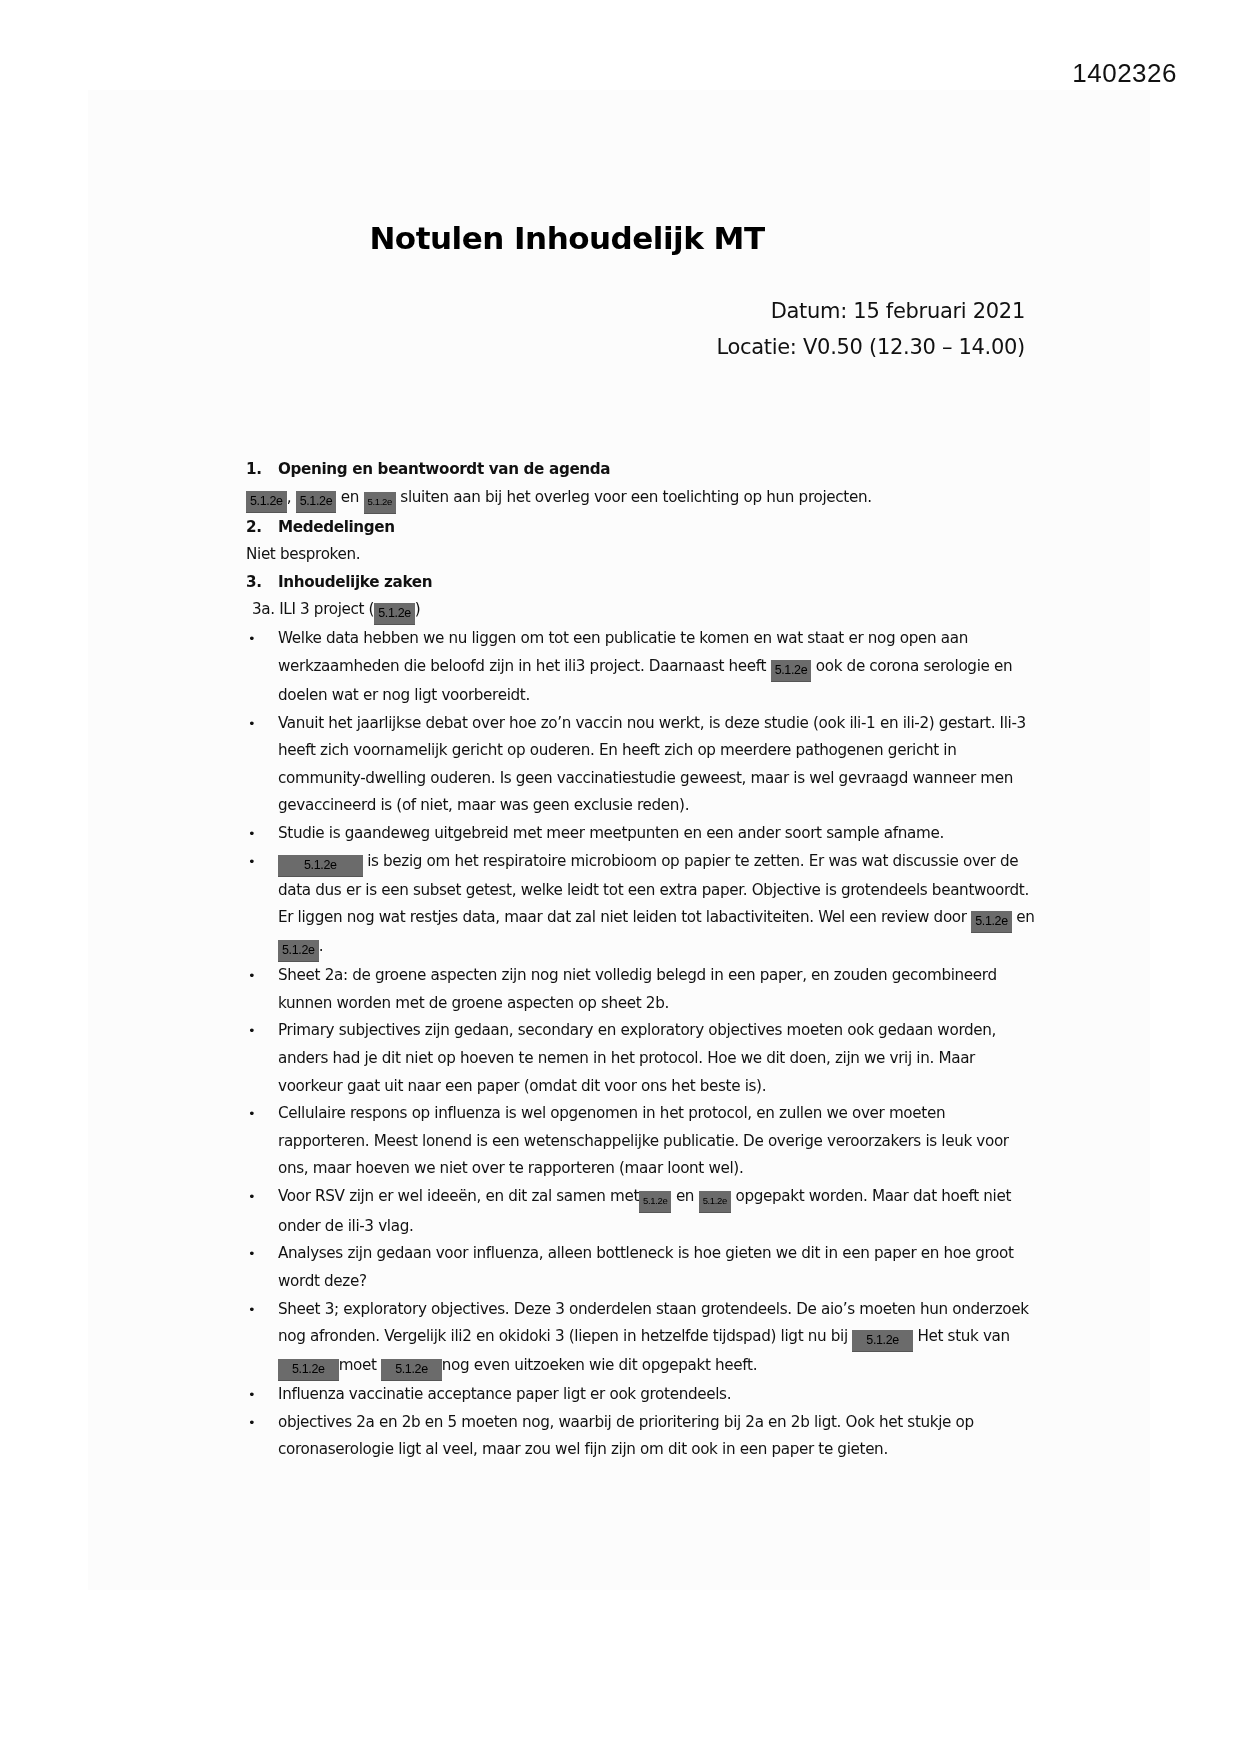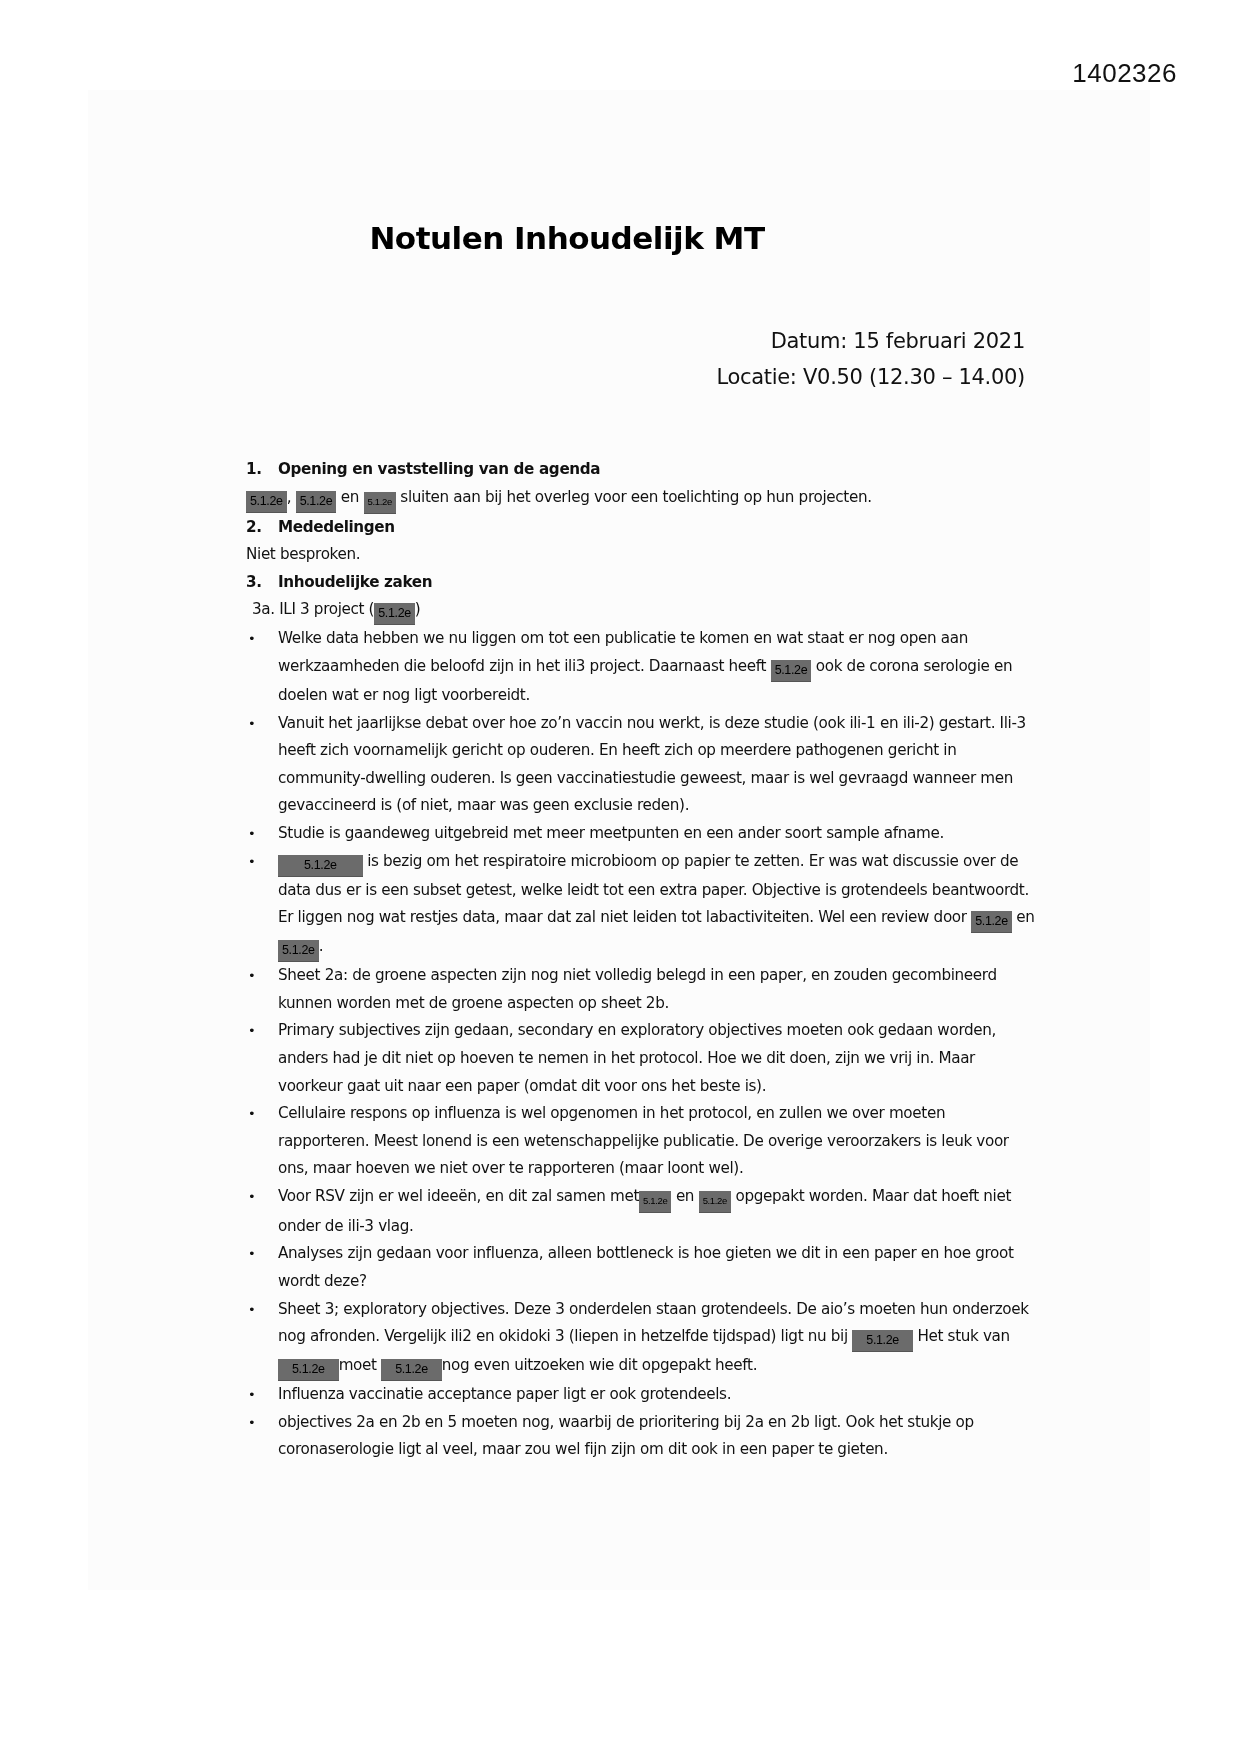--- a/index.html
+++ b/index.html
@@ -13,21 +13,21 @@
   }
   .scan-area {
     position:absolute; left:88px; top:90px; width:1062px; height:1500px; background:#fcfcfc;
   }
   .title {
     position:absolute; left:0; width:1134px; top:220px; text-align:center;
     font-family:"DejaVu Sans", sans-serif; font-weight:bold; font-size:31px; color:#000;
     letter-spacing:-0.5px;
   }
   .meta {
-    position:absolute; right:216px; top:323px; text-align:right;
+    position:absolute; right:216px; top:293px; text-align:right;
     font-family:"DejaVu Sans", sans-serif; font-size:21px; line-height:36px; color:#111;
     letter-spacing:-0.3px;
   }
   .content {
     position:absolute; left:246px; top:456px; width:790px;
     font-family:"DejaVu Sans", sans-serif; font-size:15.2px; line-height:27.6px; color:#111;
     letter-spacing:-0.35px;
   }
   .h { font-weight:bold; display:flex; }
   .h .num { width:32px; }
@@ -55,21 +55,21 @@
 
 <div class="meta">
   <div>Datum: 15 februari 2021</div>
   <div>Locatie: V0.50 (12.30 – 14.00)</div>
 </div>
 
 <div class="content">
 
   <div class="h">
     <span class="num">1.</span>
-    <span>Opening en vaststelling van de agenda</span>
+    <span>Opening en beantwoordt van de agenda</span>
   </div>
   <div>
     <span class="red">5.1.2e</span><span>,</span>
     <span class="red">5.1.2e</span>
     <span>en</span>
     <span class="red small">5.1.2e</span>
     <span>sluiten aan bij het overleg voor een toelichting op hun projecten.</span>
   </div>
 
   <div class="h">

